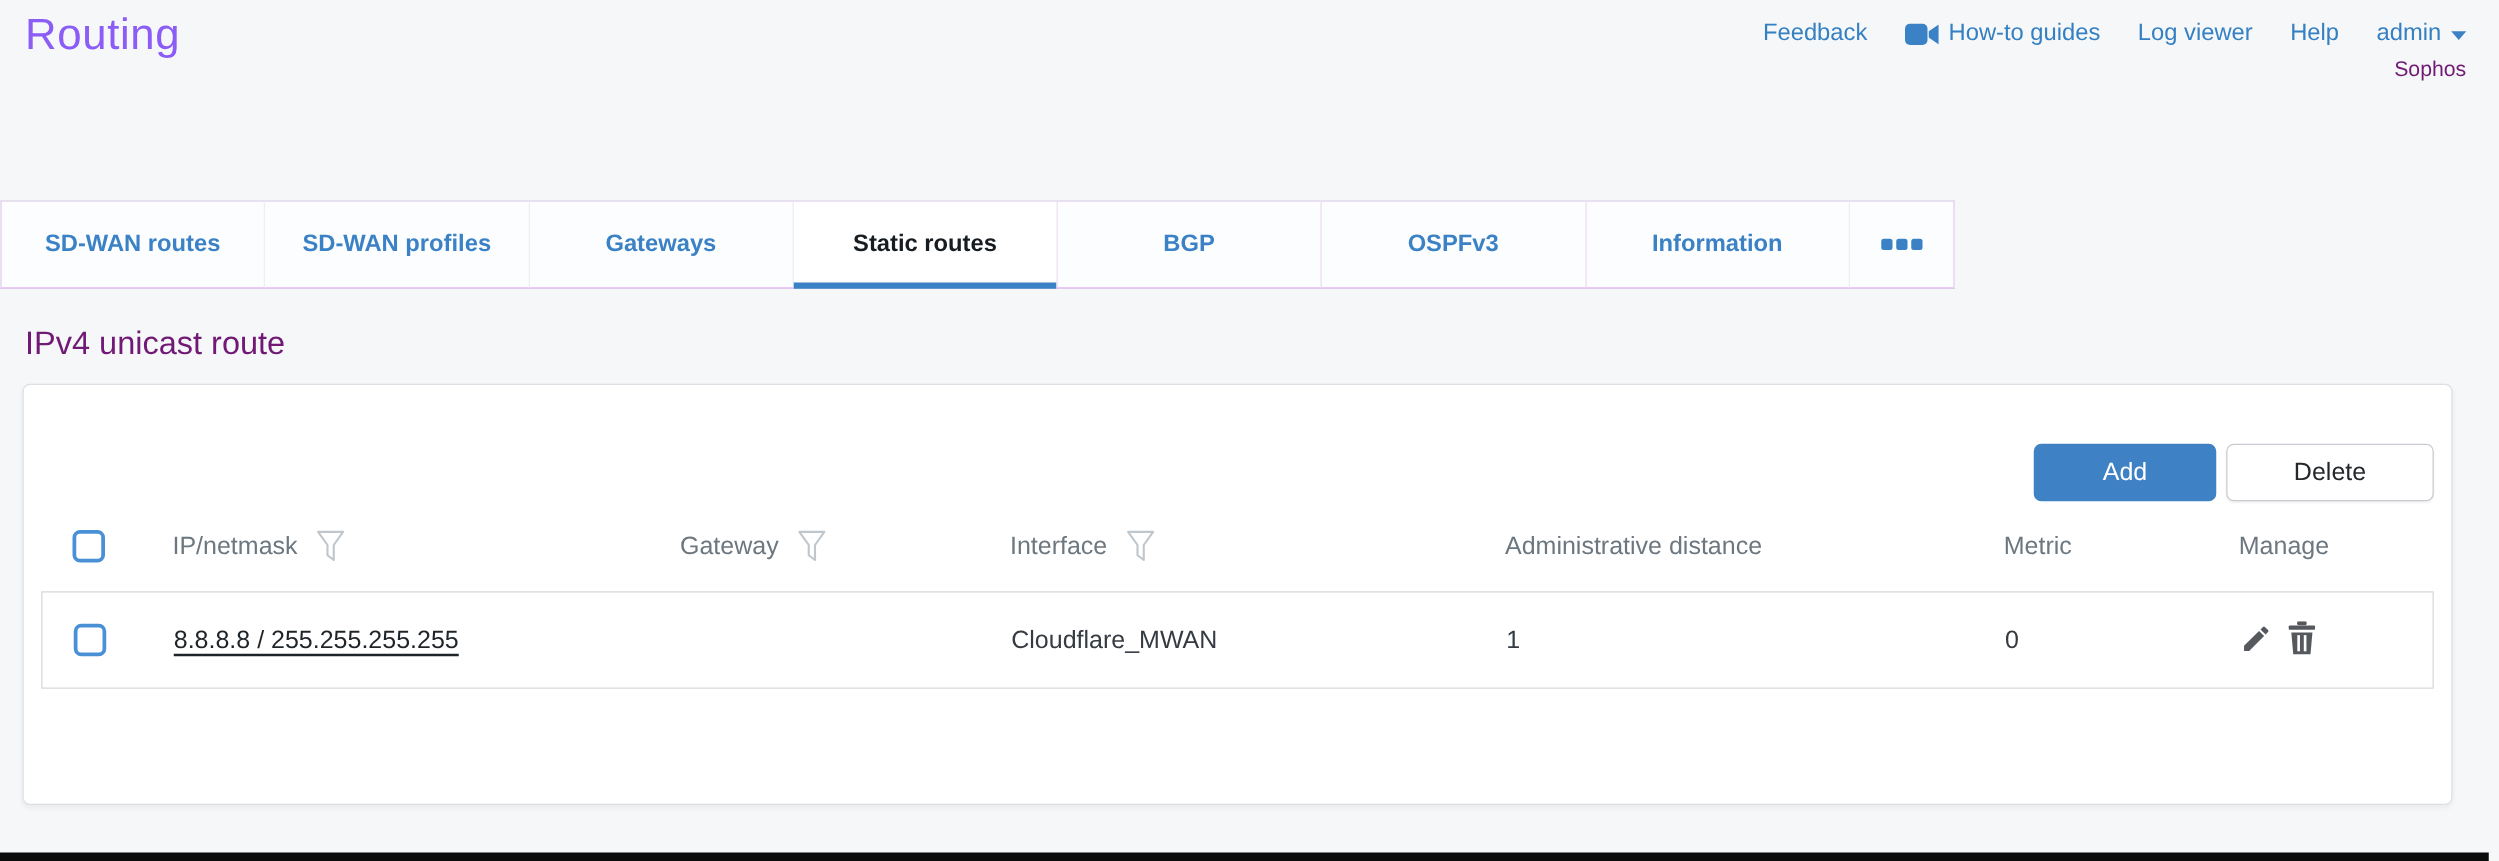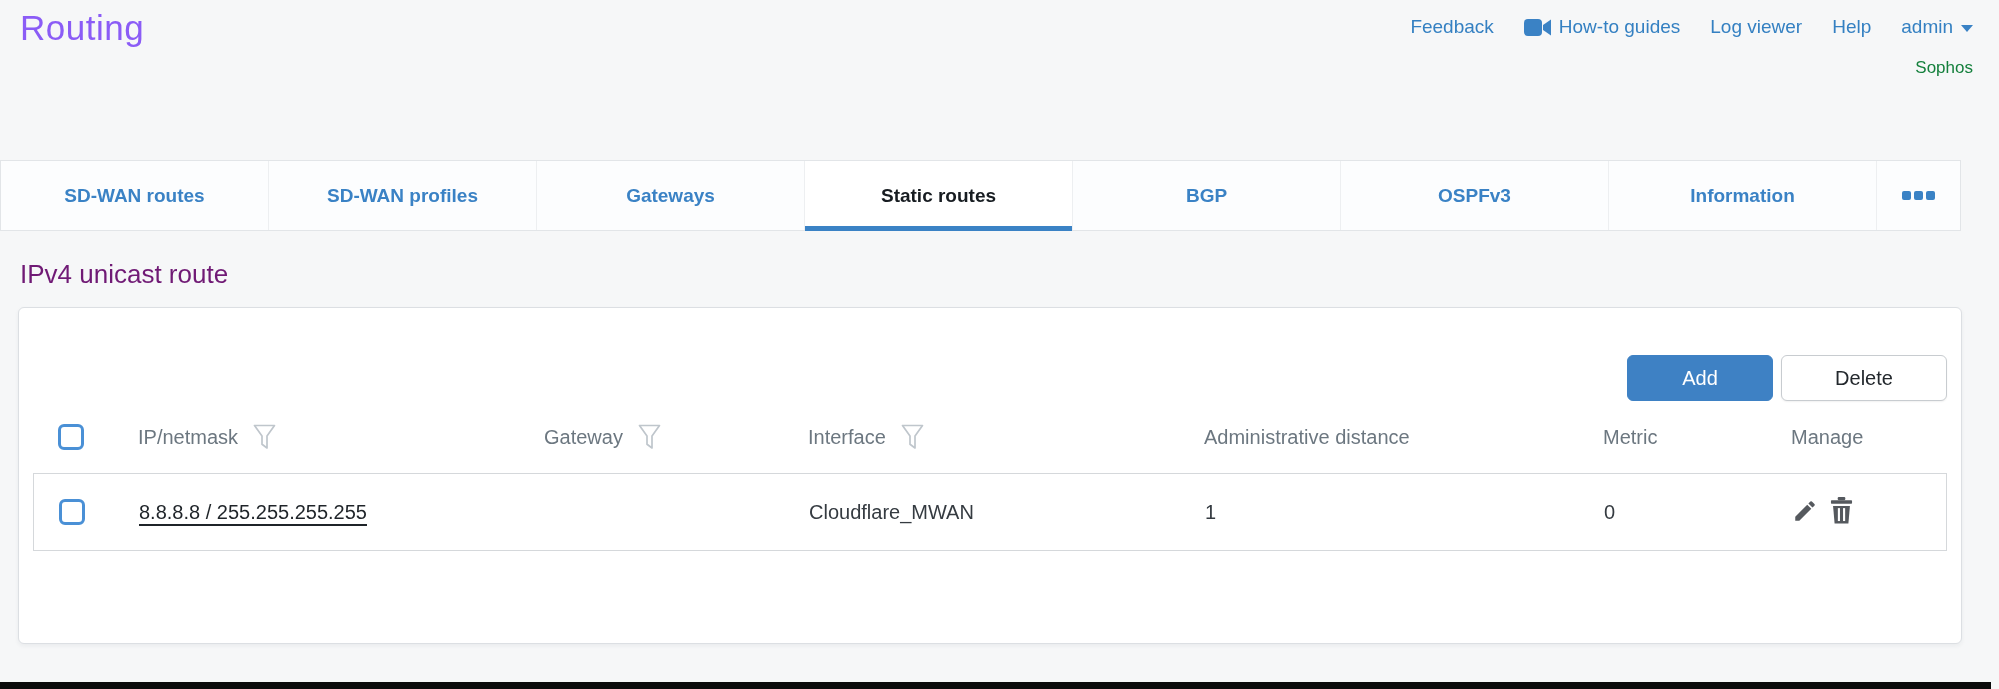--- a/index.html
+++ b/index.html
@@ -36,25 +36,25 @@
     gap: 8px;
     cursor: pointer;
   }
   .caret-down {
     width: 0; height: 0;
     border-left: 6px solid transparent;
     border-right: 6px solid transparent;
     border-top: 7px solid #3a82c5;
     margin-top: 2px;
   }
-  .brand-label { margin-top: 20px; font-size: 17px; color: #15803d; }
+  .brand-label { margin-top: 8px; font-size: 17px; color: #701a75; }
 
   
   .tab-bar {
-    width: 1961px;
+    width: 1564px;
     height: 71px;
     background: #d946ef;
     border: 1px solid #e2e5e8;
     display: flex;
   }
   .tab {
     flex: 1 1 0;
     position: relative;
     display: flex;
     align-items: center;

